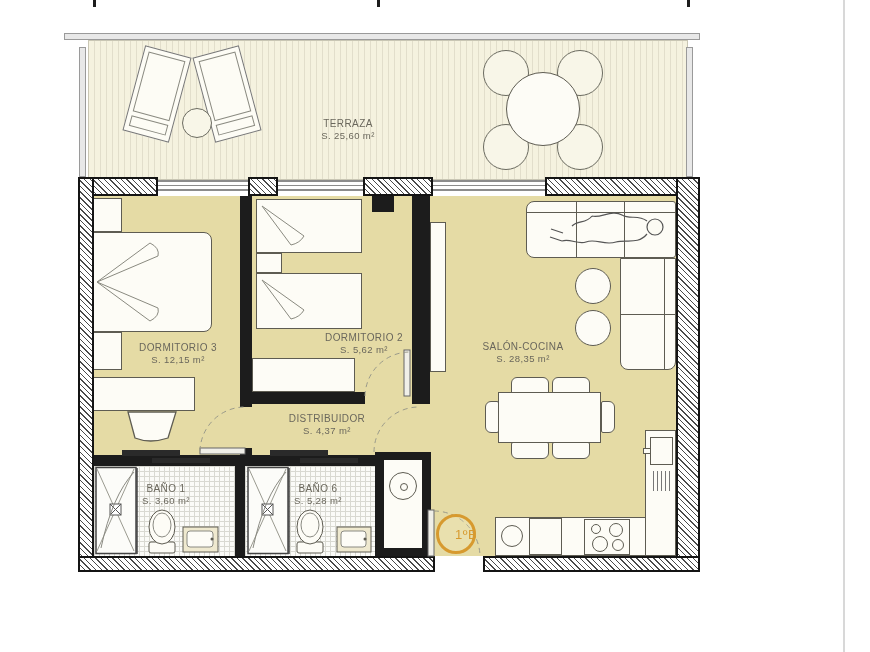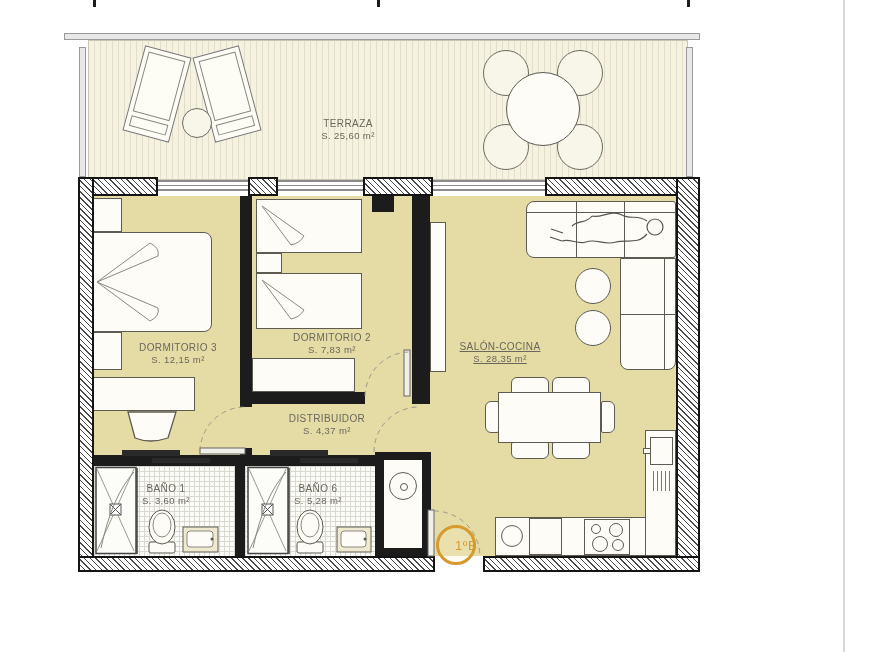--- a/index.html
+++ b/index.html
@@ -193,39 +193,39 @@
   </svg>
 
   <div class="room-label" style="left:348px;top:118px;">
     <span class="rl-name">TERRAZA</span>
     <span class="rl-area">S. 25,60 m²</span>
   </div>
   <div class="room-label" style="left:178px;top:342px;">
     <span class="rl-name">DORMITORIO 3</span>
     <span class="rl-area">S. 12,15 m²</span>
   </div>
-  <div class="room-label" style="left:332px;top:332px;">
+  <div class="room-label" style="left:364px;top:332px;">
     <span class="rl-name">DORMITORIO 2</span>
-    <span class="rl-area">S. 7,83 m²</span>
-  </div>
-  <div class="room-label" style="left:500px;top:341px;text-decoration:underline;">
+    <span class="rl-area">S. 5,62 m²</span>
+  </div>
+  <div class="room-label" style="left:523px;top:341px;">
     <span class="rl-name">SALÓN-COCINA</span>
     <span class="rl-area">S. 28,35 m²</span>
   </div>
   <div class="room-label" style="left:327px;top:413px;">
     <span class="rl-name">DISTRIBUIDOR</span>
     <span class="rl-area">S. 4,37 m²</span>
   </div>
   <div class="room-label" style="left:166px;top:483px;">
     <span class="rl-name">BAÑO 1</span>
     <span class="rl-area">S. 3,60 m²</span>
   </div>
   <div class="room-label" style="left:318px;top:483px;">
     <span class="rl-name">BAÑO 6</span>
     <span class="rl-area">S. 5,28 m²</span>
   </div>
 
-  <div class="abs badge" style="left:436px;top:525px;width:40px;height:40px;padding-left:20px;">
+  <div class="abs badge" style="left:436px;top:514px;width:40px;height:40px;padding-left:20px;">
     <span>1ºB</span>
   </div>
 
   <div class="abs page-edge" style="left:843px;top:0;width:2px;height:652px;"></div>
 </div>
 
 </body></html>

